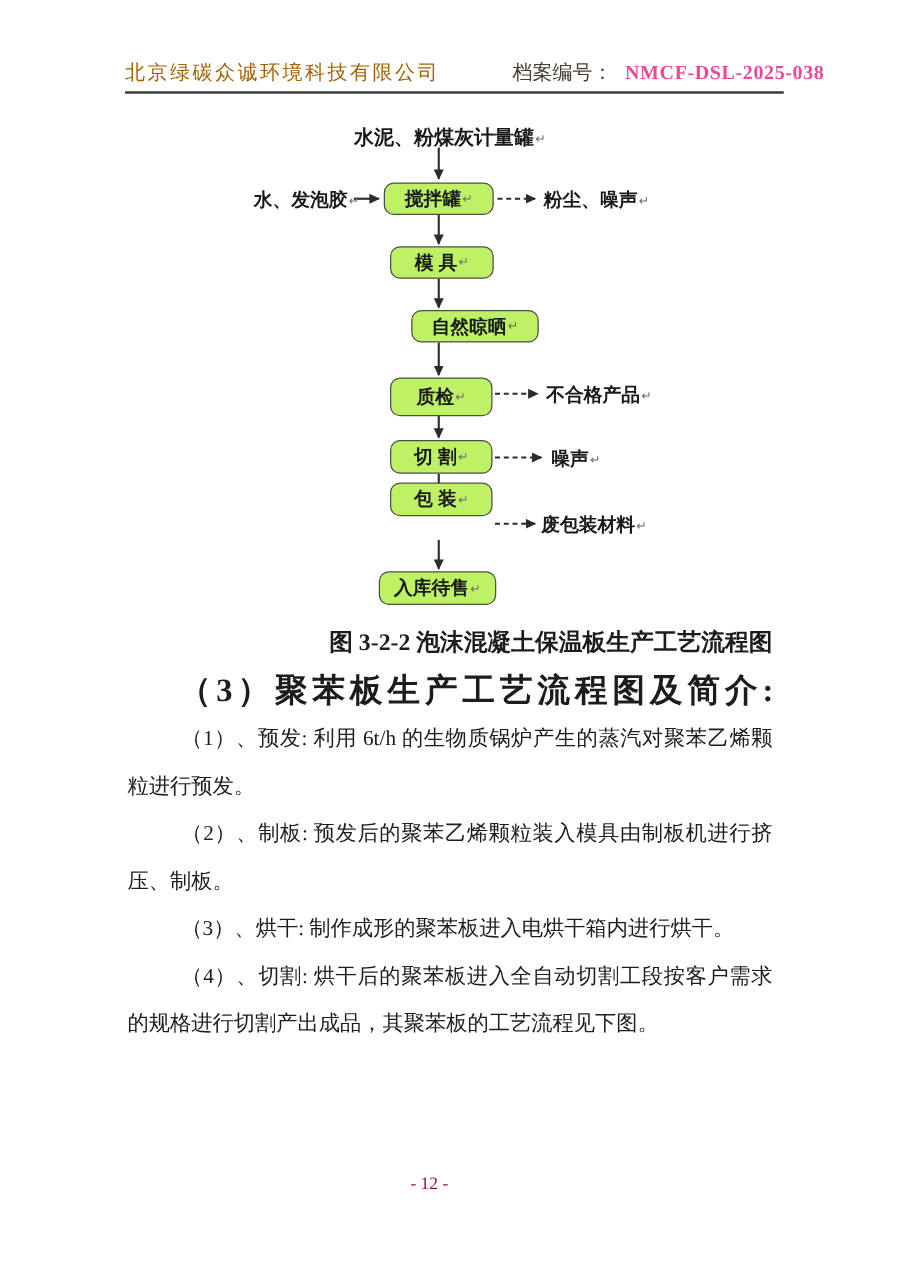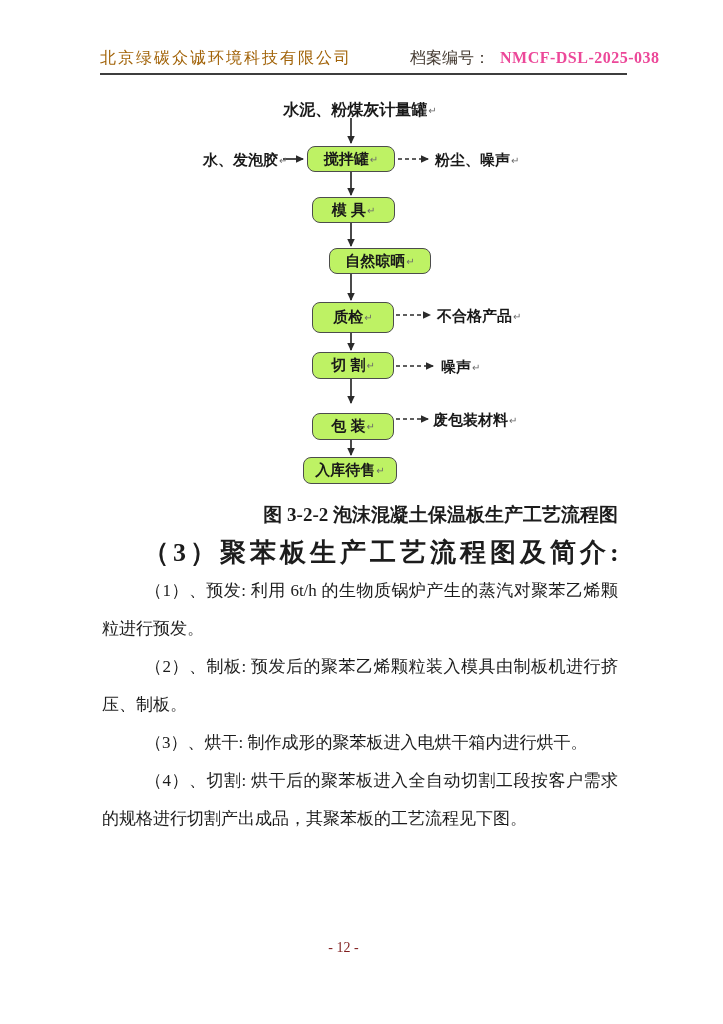--- a/index.html
+++ b/index.html
@@ -95,21 +95,21 @@
   <div class="fc-box" style="left:312px;top:302px;width:82px;height:31px;">
       <span>质检</span>
       <span class="rm">↵</span>
     </div>
 
   <div class="fc-box" style="left:312px;top:352px;width:82px;height:27px;">
       <span>切 割</span>
       <span class="rm">↵</span>
     </div>
 
-  <div class="fc-box" style="left:312px;top:413px;width:82px;height:27px;">
+  <div class="fc-box" style="left:312px;top:386px;width:82px;height:27px;">
       <span>包 装</span>
       <span class="rm">↵</span>
     </div>
 
   <div class="fc-box" style="left:303px;top:457px;width:94px;height:27px;">
       <span>入库待售</span>
       <span class="rm">↵</span>
     </div>
 
   <div class="fc-label" style="left:435px;top:151px;"><span>粉尘、噪声</span><span class="rm">↵</span></div>

